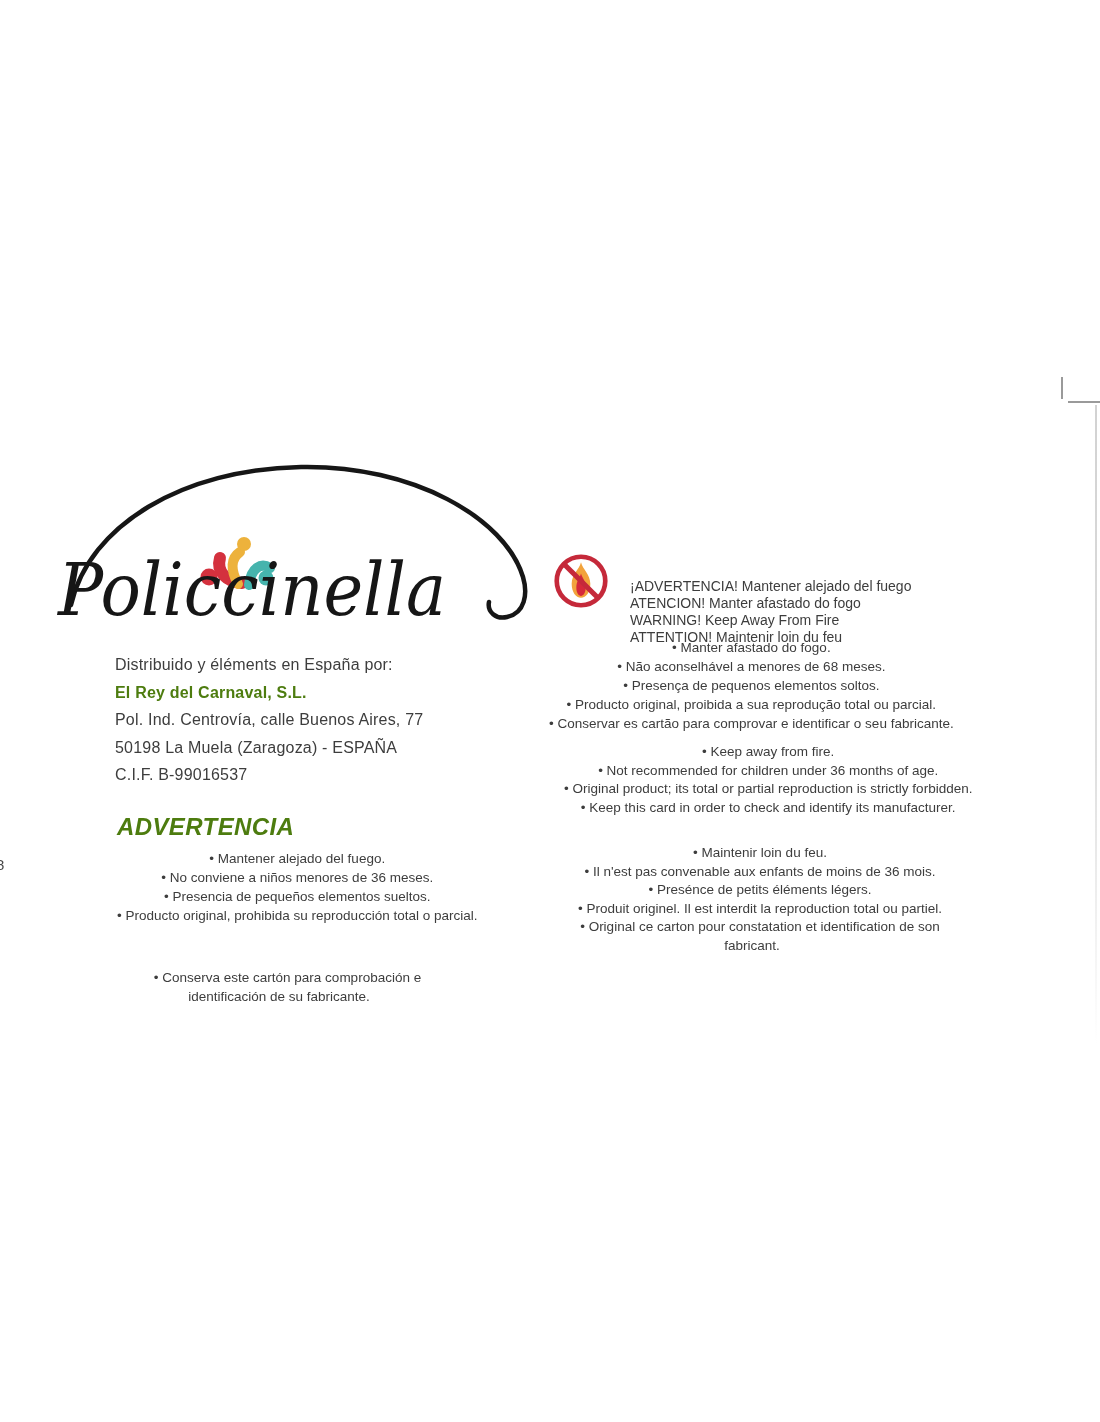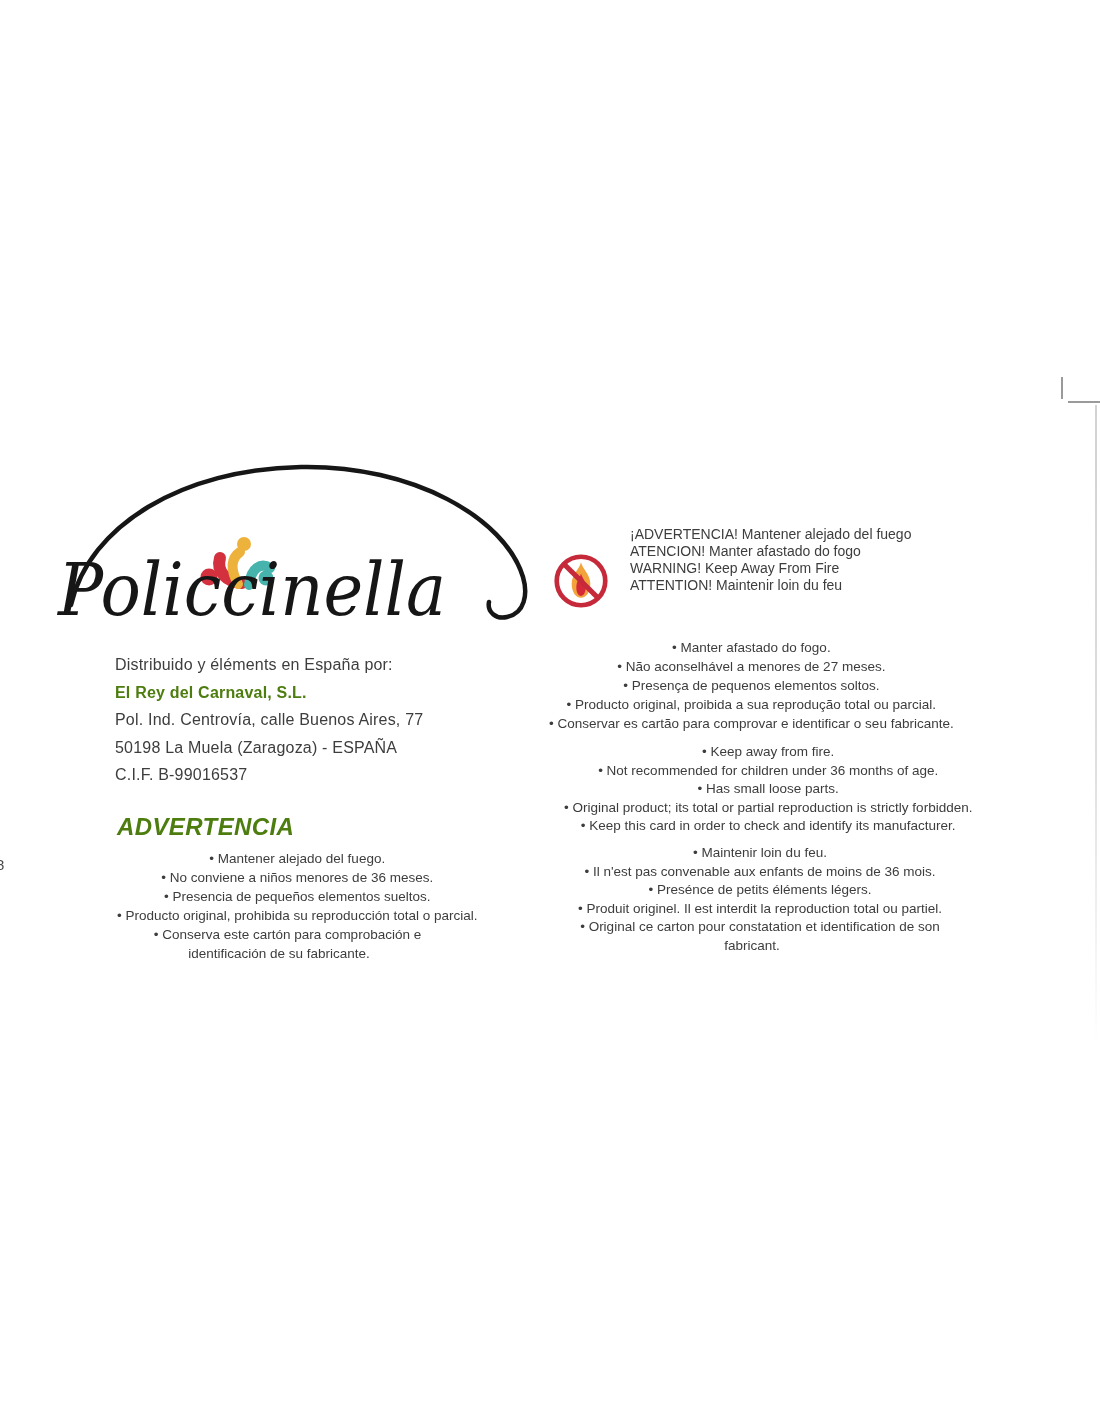--- a/index.html
+++ b/index.html
@@ -32,32 +32,32 @@
 
   .advertencia { position: absolute; left: 117px; top: 813px; margin: 0; font-size: 24px;
                  font-weight: bold; letter-spacing: 0.4px; color: #4d7c0f; font-style: italic; }
 
   
   .blist { position: absolute; font-size: 13.5px; line-height: 19px; color: #3d3d3d; text-align: center; }
   .blist.lh18 { line-height: 18.5px; margin-left: 15px; }
   .li { text-indent: 16px; white-space: nowrap; }
   .li::before { content: "\2022\00a0"; }
   .li.wrap { white-space: normal; }
-  .li.wrap-es { max-width: 358px; }
+  .li.wrap-es { max-width: 358px; margin-top: 43px; }
   .li.wrap-fr { max-width: 408px; }
 
   .list-es { left: 100px; top: 849px; }
   .list-es .li { text-indent: 17px; }
   .list-pt { left: 533px; top: 638px; }
   .list-en { left: 533px; top: 743px; }
   .list-fr { left: 533px; top: 844px; }
 
   
   .fire-icon { position: absolute; left: 553px; top: 553px; width: 56px; height: 56px; }
-  .banner { position: absolute; left: 630px; top: 526px; font-size: 14px; line-height: 17px;
+  .banner { position: absolute; left: 630px; top: 578px; font-size: 14px; line-height: 17px;
             color: #3d3d3d; white-space: nowrap; }
 </style>
 </head>
 <body>
 
 <div class="canvas">
 
   <div class="crop-tick-v"></div>
   <div class="crop-tick-h"></div>
   <div class="crop-edge"></div>
@@ -106,30 +106,29 @@
   </div>
   <div class="banner">
     <div>¡ADVERTENCIA! Mantener alejado del fuego</div>
     <div>ATENCION! Manter afastado do fogo</div>
     <div>WARNING! Keep Away From Fire</div>
     <div>ATTENTION! Maintenir loin du feu</div>
   </div>
 
   <div class="blist list-pt">
     <div class="li">Manter afastado do fogo.</div>
-    <div class="li">Não aconselhável a menores de 27 meses.</div>
+    <div class="li">Não aconselhável a menores de 68 meses.</div>
     <div class="li">Presença de pequenos elementos soltos.</div>
     <div class="li">Producto original, proibida a sua reprodução total ou parcial.</div>
     <div class="li">Conservar es cartão para comprovar e identificar o seu fabricante.</div>
   </div>
 
   <div class="blist lh18 list-en">
     <div class="li">Keep away from fire.</div>
     <div class="li">Not recommended for children under 36 months of age.</div>
-    <div class="li">Has small loose parts.</div>
     <div class="li">Original product; its total or partial reproduction is strictly forbidden.</div>
     <div class="li">Keep this card in order to check and identify its manufacturer.</div>
   </div>
 
   <div class="blist lh18 list-fr">
     <div class="li">Maintenir loin du feu.</div>
     <div class="li">Il n'est pas convenable aux enfants de moins de 36 mois.</div>
     <div class="li">Presénce de petits éléments légers.</div>
     <div class="li">Produit originel. Il est interdit la reproduction total ou partiel.</div>
     <div class="li wrap wrap-fr">Original ce carton pour constatation et identification de son fabricant.</div>

